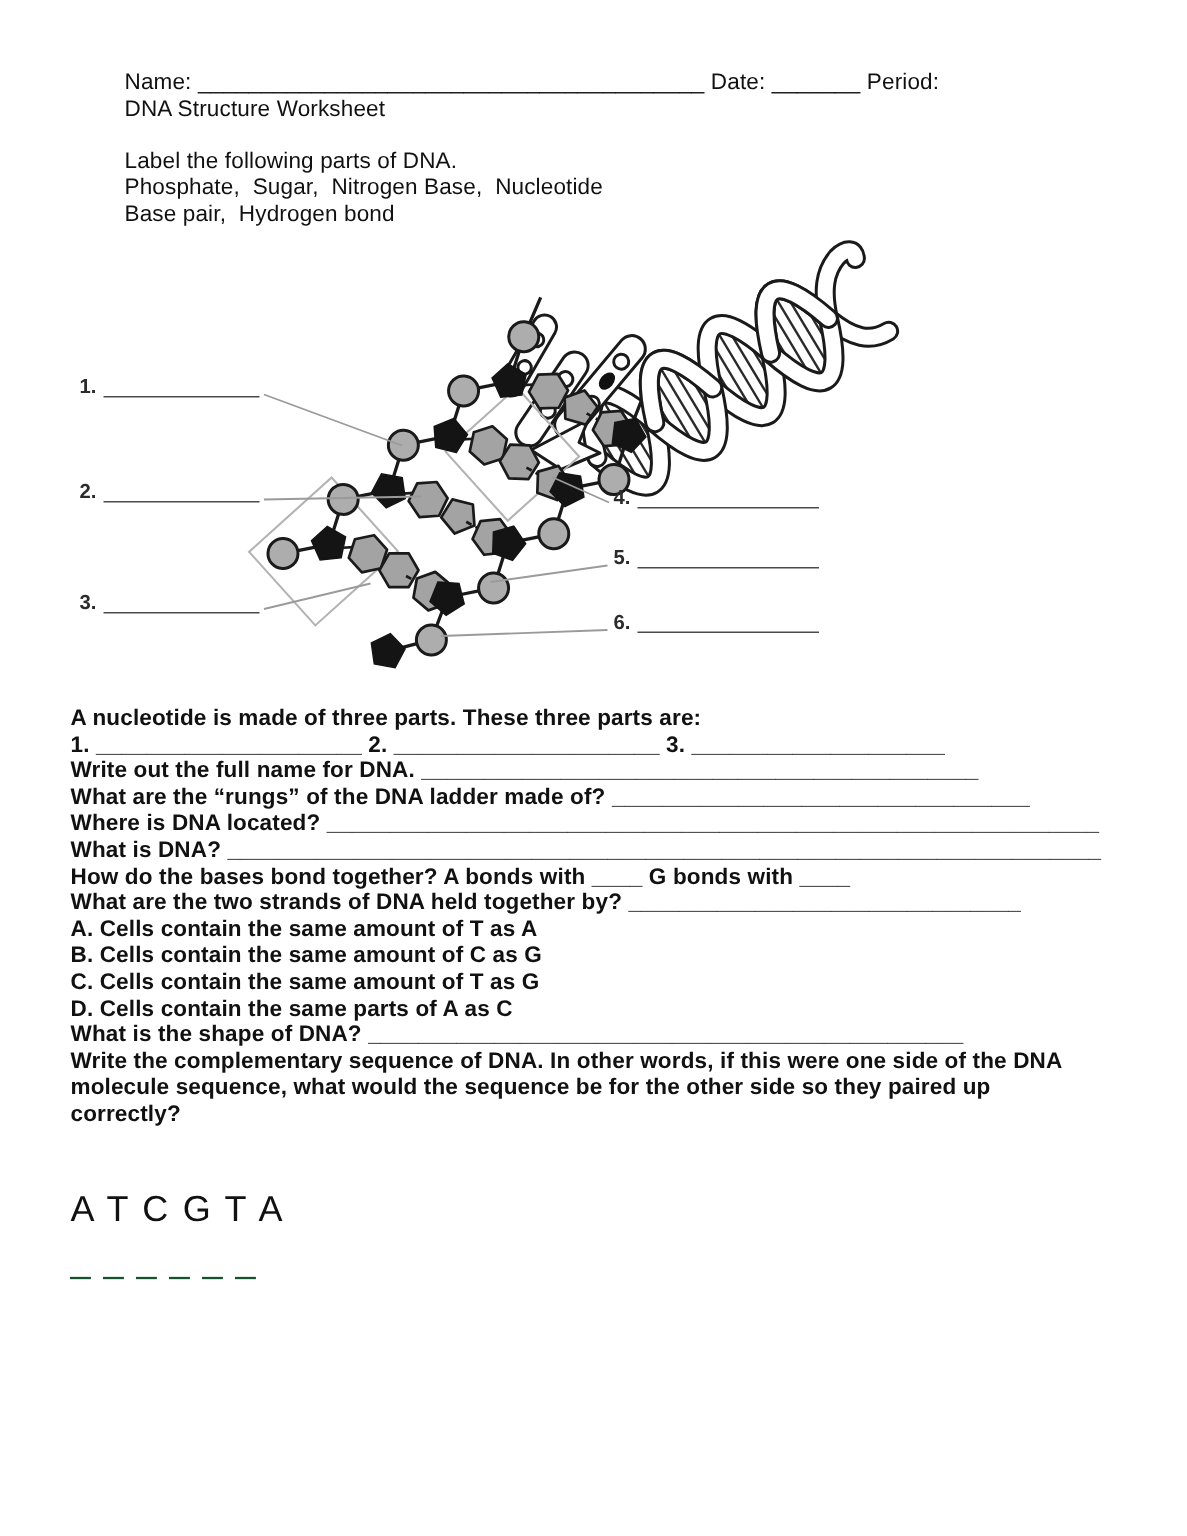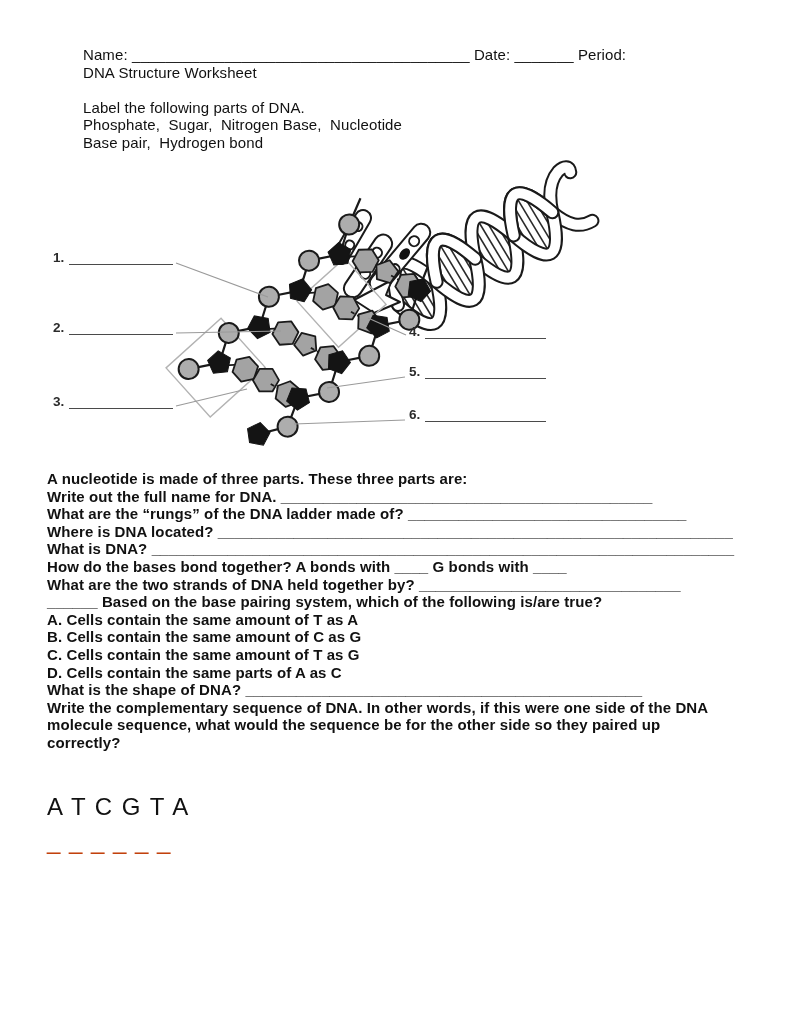--- a/index.html
+++ b/index.html
@@ -23,21 +23,21 @@
     border-bottom:1.6px solid #4a4a4a;
   }
   .blank-left{width:104px;}
   .blank-right{width:121px;}
   #seq-given{
     left:47px;top:792px;font-size:24px;line-height:30px;letter-spacing:1.5px;
     white-space:pre;
   }
   #seq-blanks{
     left:47px;top:826px;font-size:24px;line-height:30px;letter-spacing:1px;
-    white-space:pre;color:#c2410c;
+    white-space:pre;color:#14532d;
   }
   svg .rb-out{fill:none;stroke:#1a1a1a;stroke-width:14;stroke-linecap:round;}
   svg .rb-in{fill:none;stroke:#ffffff;stroke-width:10;stroke-linecap:round;}
   svg .hatch{stroke:#2a2a2a;stroke-width:1.6;}
   svg .rail{fill:none;stroke:#1a1a1a;stroke-width:2.2;stroke-linejoin:round;}
   svg .ph{fill:#adadad;stroke:#1a1a1a;stroke-width:2;}
   svg .pent{fill:#141414;stroke:#141414;stroke-width:1;}
   svg .base{fill:#a3a3a3;stroke:#1a1a1a;stroke-width:1.8;stroke-linejoin:round;}
   svg .hbond{stroke:#1a1a1a;stroke-width:1.8;stroke-dasharray:4 3;}
   svg .hl-box{fill:none;stroke:#b3b3b3;stroke-width:1.4;}
@@ -211,27 +211,27 @@
   <span class="num">5.</span>
   <span class="blank blank-right"></span>
 </div>
 <div class="abs diagram-label" style="left:409px;top:408px;">
   <span class="num">6.</span>
   <span class="blank blank-right"></span>
 </div>
 
 <div id="question-block" class="abs">
   <div class="line">A nucleotide is made of three parts. These three parts are:</div>
+  <div class="line">1. _____________________ 2. _____________________ 3. ____________________</div>
   <div class="line">Write out the full name for DNA. ____________________________________________</div>
   <div class="line">What are the “rungs” of the DNA ladder made of? _________________________________</div>
   <div class="line">Where is DNA located? _____________________________________________________________</div>
   <div class="line">What is DNA? _____________________________________________________________________</div>
   <div class="line">How do the bases bond together? A bonds with ____ G bonds with ____</div>
   <div class="line">What are the two strands of DNA held together by? _______________________________</div>
-  <div class="line">______ Based on the base pairing system, which of the following is/are true?</div>
   <div class="line">A. Cells contain the same amount of T as A</div>
   <div class="line">B. Cells contain the same amount of C as G</div>
   <div class="line">C. Cells contain the same amount of T as G</div>
   <div class="line">D. Cells contain the same parts of A as C</div>
   <div class="line">What is the shape of DNA? _______________________________________________</div>
   <div class="line">Write the complementary sequence of DNA. In other words, if this were one side of the DNA</div>
   <div class="line">molecule sequence, what would the sequence be for the other side so they paired up</div>
   <div class="line">correctly?</div>
 </div>
 

